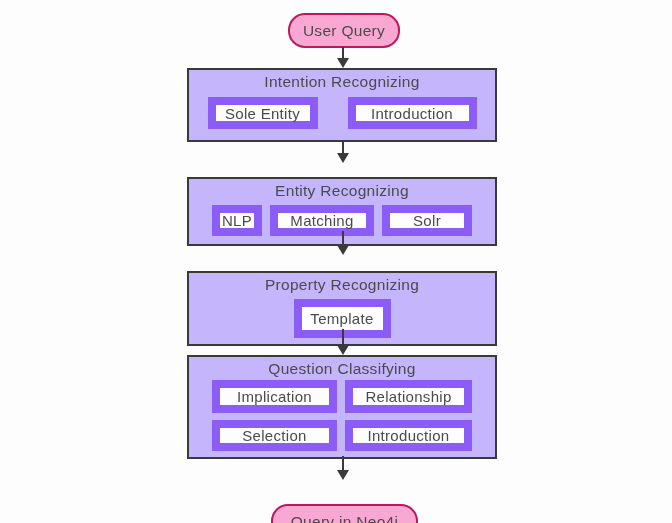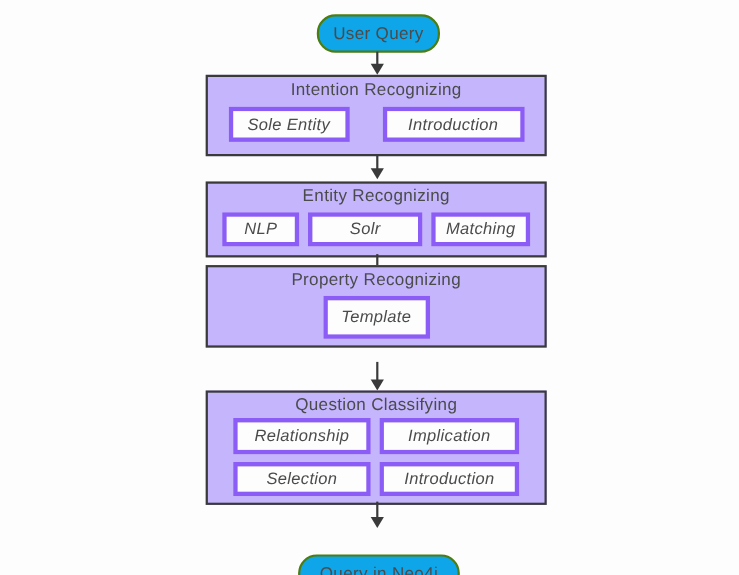--- a/index.html
+++ b/index.html
@@ -2,51 +2,51 @@
 <html><head>
 <meta charset="utf-8">
 <style>
   html,body{margin:0;padding:0;background:#fdfdfd;}
   .canvas{
     position:relative;width:672px;height:523px;background:#fdfdfd;
     font-family:"Liberation Sans",sans-serif;color:#4b4b4b;
     letter-spacing:0.3px;overflow:hidden;
   }
   .stadium{
-    position:absolute;box-sizing:border-box;background:#0ea5e9;
-    border:2px solid #4d7c0f;border-radius:17px;
+    position:absolute;box-sizing:border-box;background:#f9a8d4;
+    border:2px solid #be185d;border-radius:17px;
     display:flex;align-items:center;justify-content:center;
     font-size:15.5px;
   }
   #start{left:288px;top:13px;width:112px;height:35px;}
   #end{left:271px;top:504px;width:147px;height:35px;}
   .stage{
     position:absolute;left:187px;width:310px;box-sizing:border-box;
     border:2px solid #3a3a3a;background:#c4b5fd;
   }
   #stage1{top:68px;height:74px;}
-  #stage2{top:165px;height:69px;}
-  #stage3{top:241px;height:75px;}
+  #stage2{top:177px;height:69px;}
+  #stage3{top:271px;height:75px;}
   #stage4{top:355px;height:104px;}
   .title{
     text-align:center;font-size:15.5px;line-height:18px;margin-top:3px;
   }
   .row{display:flex;justify-content:center;}
   .item{
-    box-sizing:border-box;border:4px solid #8b5cf6;background:#fdfdfd;
+    box-sizing:border-box;border:8px solid #8b5cf6;background:#fdfdfd;
     display:flex;align-items:center;justify-content:center;
-    font-size:15px;line-height:17px;text-align:center;font-style:italic;
+    font-size:15px;line-height:17px;text-align:center;
   }
   #stage1 .row{margin-top:6px;gap:30px;}
   #stage1 .item{height:32px;}
   #stage1 .item:nth-child(1){width:110px;}
   #stage1 .item:nth-child(2){width:129px;}
   #stage2 .row{margin-top:5px;gap:8px;}
   #stage2 .item{height:31px;}
-  #stage2 .item:nth-child(1){width:70px;}
+  #stage2 .item:nth-child(1){width:50px;}
   #stage2 .item:nth-child(2){width:104px;}
   #stage2 .item:nth-child(3){width:90px;}
   #stage3 .row{margin-top:5px;gap:19px;}
   #stage3 .item{height:39px;}
   #stage3 .item:nth-child(1){width:97px;}
   #stage3 .item:nth-child(2){width:97px;}
   #stage3 .item:nth-child(3){width:100px;padding:0 4px;}
   #stage4 .row{gap:8px;}
   #stage4 .row1{margin-top:2px;}
   #stage4 .row1 .item{height:33px;}
@@ -92,22 +92,22 @@
 
   <div class="arrow" id="a2">
     <div class="shaft"></div>
     <div class="head"></div>
   </div>
 
   <div class="stage" id="stage2">
     <div class="title">Entity Recognizing</div>
     <div class="row">
       <div class="item">NLP</div>
+      <div class="item">Matching</div>
       <div class="item">Solr</div>
-      <div class="item">Matching</div>
     </div>
   </div>
 
   <div class="arrow" id="a3">
     <div class="shaft"></div>
     <div class="head"></div>
   </div>
 
   <div class="stage" id="stage3">
     <div class="title">Property Recognizing</div>
@@ -117,22 +117,22 @@
   </div>
 
   <div class="arrow" id="a4">
     <div class="shaft"></div>
     <div class="head"></div>
   </div>
 
   <div class="stage" id="stage4">
     <div class="title">Question Classifying</div>
     <div class="row row1">
+      <div class="item">Implication</div>
       <div class="item">Relationship</div>
-      <div class="item">Implication</div>
     </div>
     <div class="row row2">
       <div class="item">Selection</div>
       <div class="item">Introduction</div>
     </div>
   </div>
 
   <div class="arrow" id="a5">
     <div class="shaft"></div>
     <div class="head"></div>

